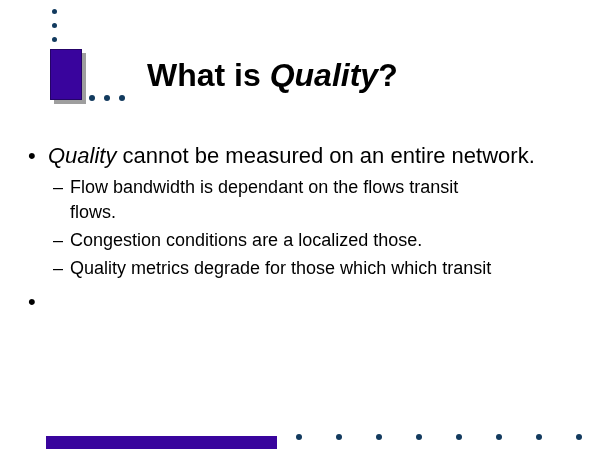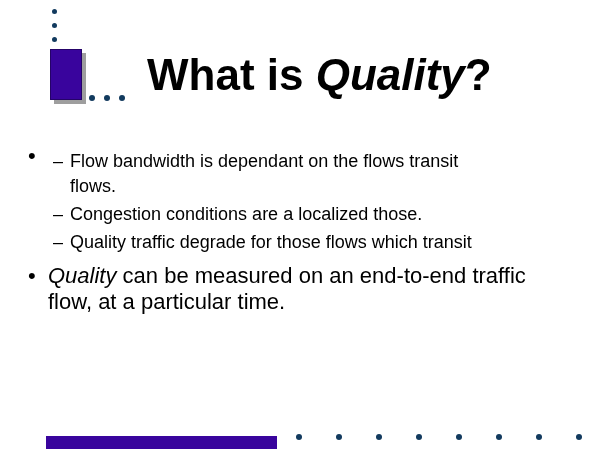--- a/index.html
+++ b/index.html
@@ -28,21 +28,21 @@
     box-shadow: 4px 4px 0 var(--shadow, #9E9E9E);
   }
   .hdots {
     position: absolute; left: 89px; top: 95px;
     display: flex; gap: 9px;
   }
   .hdots .dot { width: 6px; height: 6px; }
   .title {
     position: absolute; left: 147px; top: 58px;
     margin: 0;
-    font-size: 44px; line-height: 34px; font-weight: bold;
+    font-size: 32px; line-height: 34px; font-weight: bold;
     white-space: nowrap;
   }
   .content {
     position: absolute; left: 28px; top: 143px; width: 548px;
   }
   .bullet {
     position: relative; padding-left: 20px;
     font-size: 22px; line-height: 26px;
     margin: 0 0 6px 0;
   }
@@ -81,40 +81,40 @@
     <span class="dot"></span>
     <span class="dot"></span>
   </div>
 
 <h1 class="title"><span>What is </span><span style="font-style: italic;">Quality</span><span>?</span></h1>
 
 <div class="content">
 
   <div class="bullet">
     <span class="marker">•</span>
+    <span class="btext"><span style="font-style: italic;">Quality</span><span> cannot be measured on an entire network.</span></span>
   </div>
 
   <div class="sublist">
     <div class="sub">
       <span class="marker">–</span>
       <span class="btext"><span>Flow bandwidth is dependant on the flows transit</span><br><span>flows.</span></span>
     </div>
     <div class="sub">
       <span class="marker">–</span>
       <span class="btext"><span>Congestion conditions are a localized those.</span></span>
     </div>
     <div class="sub">
       <span class="marker">–</span>
-      <span class="btext"><span>Quality traffic degrade for those flows which transit</span><br></span>
+      <span class="btext"><span>Quality metrics degrade for those which which transit</span><br></span>
     </div>
   </div>
 
   <div class="bullet">
     <span class="marker">•</span>
-    <span class="btext"><span style="font-style: italic;">Quality</span><span> can be measured on an end-to-end traffic</span><br><span>flow, at a particular time.</span></span>
   </div>
 
 </div>
 
 <div class="footer-bar"></div>
 
 <div class="fdots">
     <span class="dot"></span>
     <span class="dot"></span>
     <span class="dot"></span>

